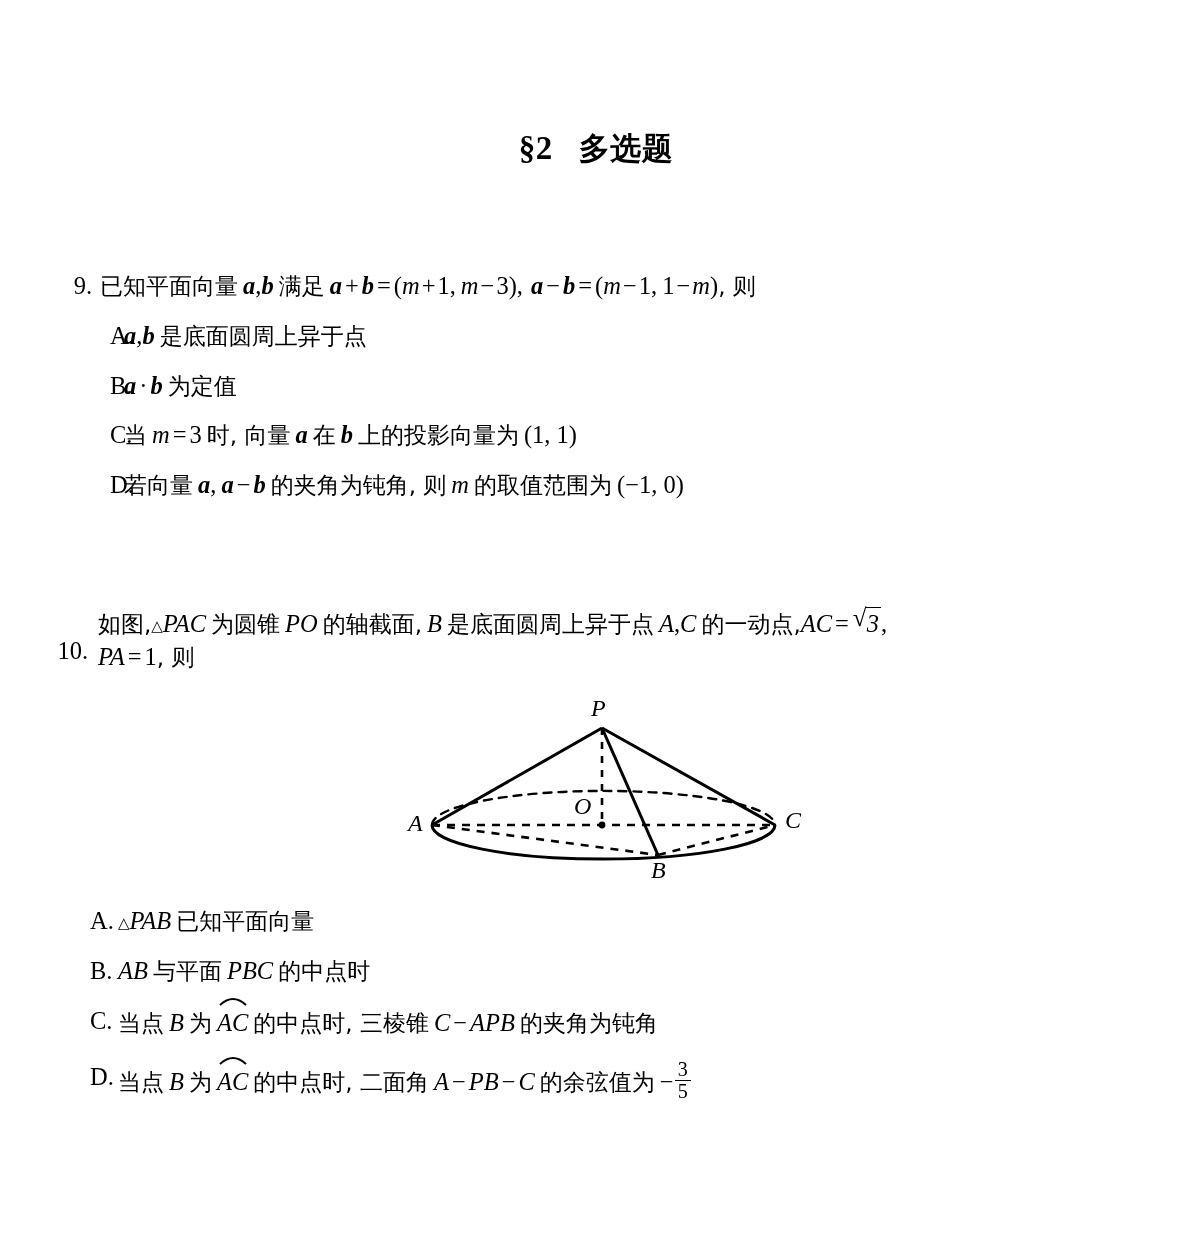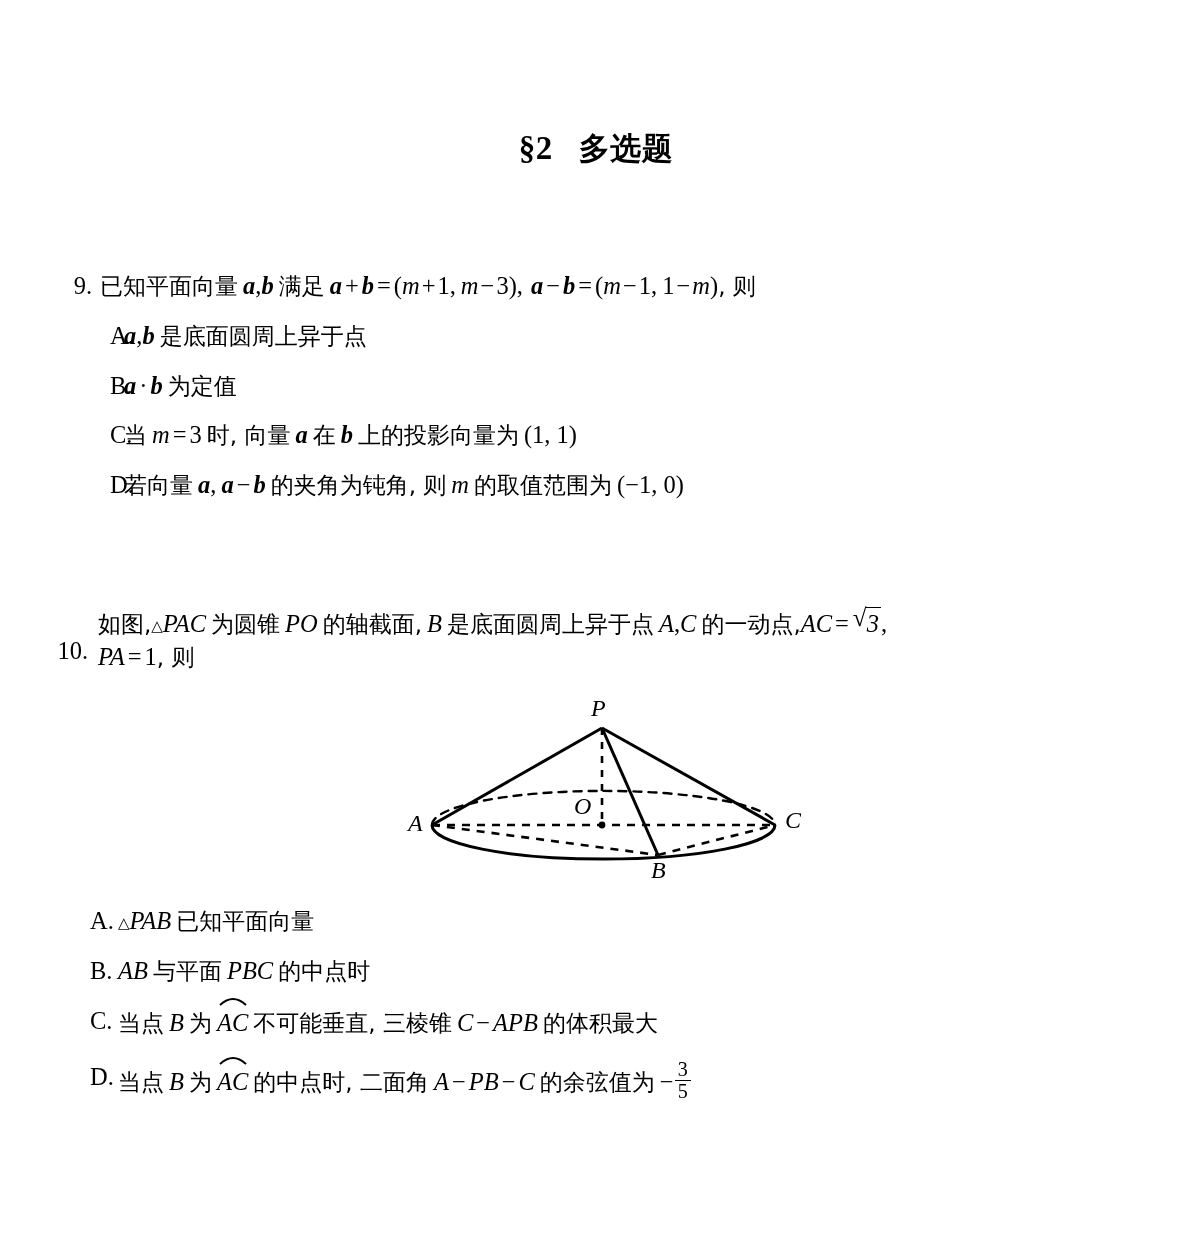--- a/index.html
+++ b/index.html
@@ -233,21 +233,21 @@
       <span class="opt-label">A.</span><span class="tri">△</span><span class="mi">PAB</span><span class="sp"></span><span class="cn">已知平面向量</span>
     </div>
 
     <div class="opt">
       <span class="opt-label">B.</span><span class="mi">AB</span><span class="sp"></span><span class="cn">与平面</span><span class="sp"></span><span class="mi">PBC</span><span class="sp"></span><span class="cn">的中点时</span>
     </div>
 
     <div class="opt">
       <span class="opt-label">C.</span><span class="cn">当点</span><span class="sp"></span><span class="mi">B</span><span class="sp"></span><span class="cn">为</span><span class="sp"></span><span class="arcover"><svg class="arcsym" viewBox="0 0 30 11">
             <path d="M 2 10 Q 15 -2 28 10" fill="none" stroke="#000000" stroke-width="2"></path>
-          </svg><span class="mi">AC</span></span><span class="sp"></span><span class="cn">不可能垂直, 三棱锥</span><span class="sp"></span><span class="mi">C</span><span class="mn op">−</span><span class="mi">APB</span><span class="sp"></span><span class="cn">的体积最大</span>
+          </svg><span class="mi">AC</span></span><span class="sp"></span><span class="cn">的中点时, 三棱锥</span><span class="sp"></span><span class="mi">C</span><span class="mn op">−</span><span class="mi">APB</span><span class="sp"></span><span class="cn">的夹角为钝角</span>
     </div>
 
     <div class="opt" style="margin-top:22px;">
       <span class="opt-label">D.</span><span class="cn">当点</span><span class="sp"></span><span class="mi">B</span><span class="sp"></span><span class="cn">为</span><span class="sp"></span><span class="arcover"><svg class="arcsym" viewBox="0 0 30 11">
             <path d="M 2 10 Q 15 -2 28 10" fill="none" stroke="#000000" stroke-width="2"></path>
           </svg><span class="mi">AC</span></span><span class="sp"></span><span class="cn">的中点时, 二面角</span><span class="sp"></span><span class="mi">A</span><span class="mn op">−</span><span class="mi">PB</span><span class="mn op">−</span><span class="mi">C</span><span class="sp"></span><span class="cn">的余弦值为</span><span class="sp"></span><span class="mn">−</span><span class="frac"><span class="num mn">3</span><span class="den mn">5</span></span>
     </div>
   </div>
 
 </div>

